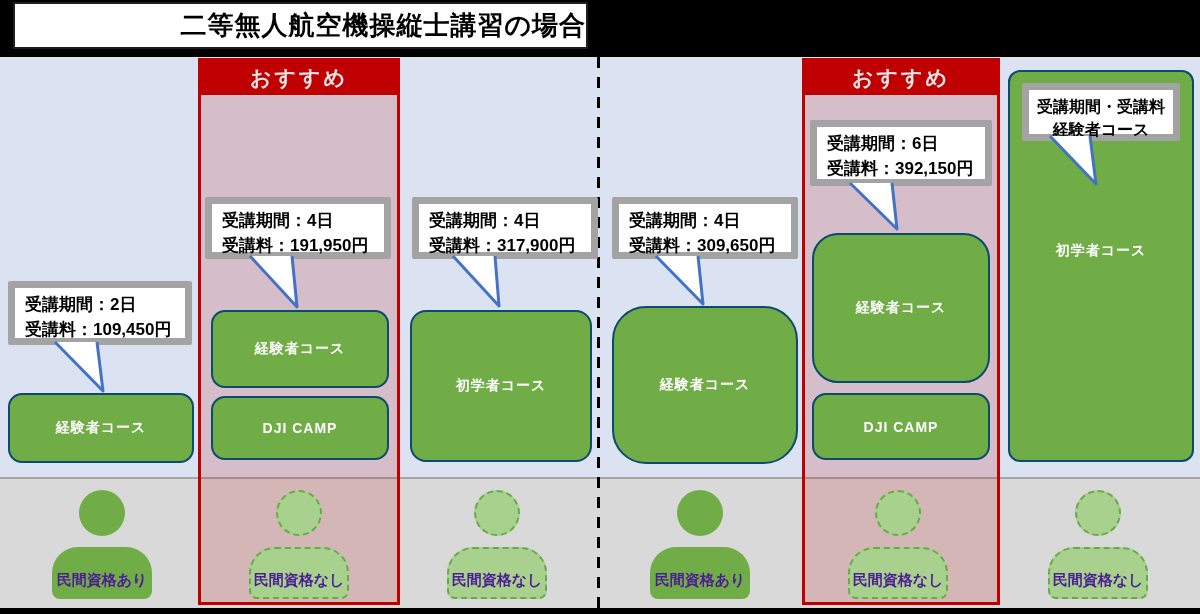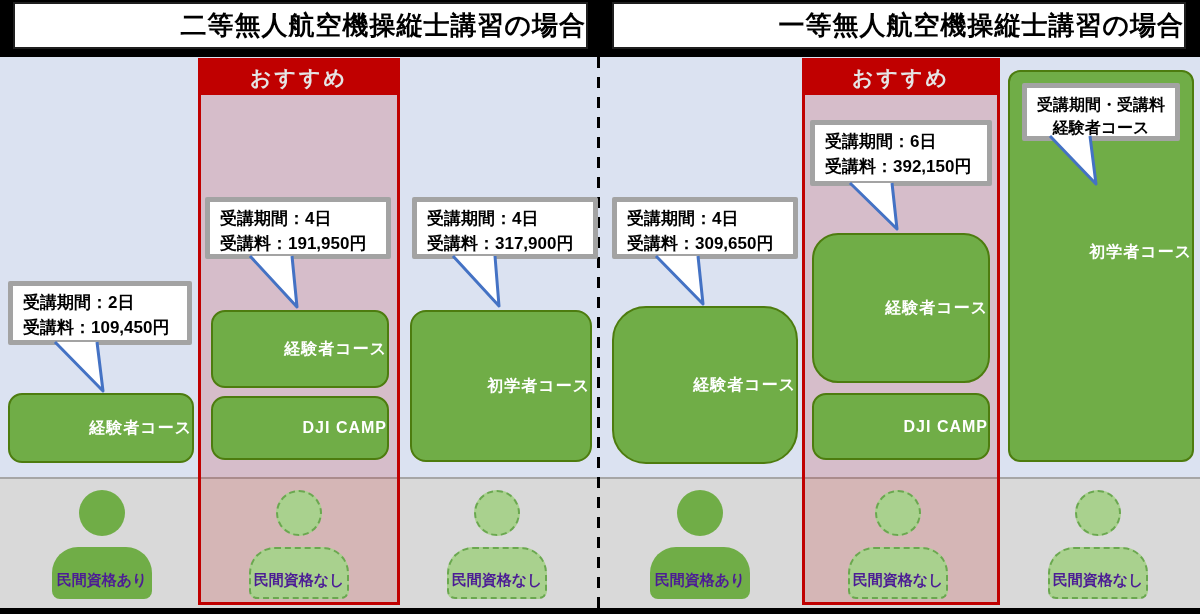--- a/index.html
+++ b/index.html
@@ -30,30 +30,30 @@
     position:absolute; top:58px; height:547px; box-sizing:border-box;
     border:3px solid #c00000; background:rgba(192,0,0,0.16); z-index:1;
   }
   .rec-header {
     height:34px; background:#c00000; color:#e5e5e5; font-weight:bold; font-size:21px;
     display:flex; align-items:center; justify-content:center; letter-spacing:3px;
   }
 
   
   .course {
-    position:absolute; background:#70ad47; border:2px solid #4d7c0f; box-sizing:border-box;
-    color:#fff; font-weight:bold; font-size:16px; letter-spacing:1px;
-    display:flex; align-items:center; justify-content:flex-end; z-index:2; white-space:nowrap;
+    position:absolute; background:#70ad47; border:2px solid #0c4a6e; box-sizing:border-box;
+    color:#fff; font-weight:bold; font-size:14px; letter-spacing:1px;
+    display:flex; align-items:center; justify-content:center; z-index:2; white-space:nowrap;
   }
   .course.top-label { align-items:flex-start; }
   .course.top-label .lbl { margin-top:170px; }
 
   
   .callout {
-    position:absolute; background:#fff; border:5px solid #a3a3a3; border-radius:2px;
+    position:absolute; background:#fff; border:7px solid #a3a3a3; border-radius:2px;
     box-sizing:border-box; color:#000; font-weight:bold; font-size:17px; line-height:1.45;
     padding:5px 10px; z-index:3; white-space:nowrap;
   }
   .callout .line { display:block; }
   .callout.centered { text-align:center; }
 
   .tails { position:absolute; left:0; top:0; z-index:4; pointer-events:none; }
 
   
   .person-head {
@@ -72,23 +72,20 @@
 <body>
 
 <div class="canvas">
 
   <div class="top-bar"></div>
   <div class="bottom-strip"></div>
   <div class="bottom-bar"></div>
 
   <div class="header-box" style="left:13px; width:575px;">
     <span>二等無人航空機操縦士講習の場合</span>
-  </div>
-  <div class="header-box" style="left:612px; width:574px;">
-    <span>一等無人航空機操縦士講習の場合</span>
   </div>
 
   <div class="divider"></div>
 
   <div class="rec-col" style="left:198px; width:202px;">
     <div class="rec-header">おすすめ</div>
   </div>
   <div class="rec-col" style="left:802px; width:198px;">
     <div class="rec-header">おすすめ</div>
   </div>

